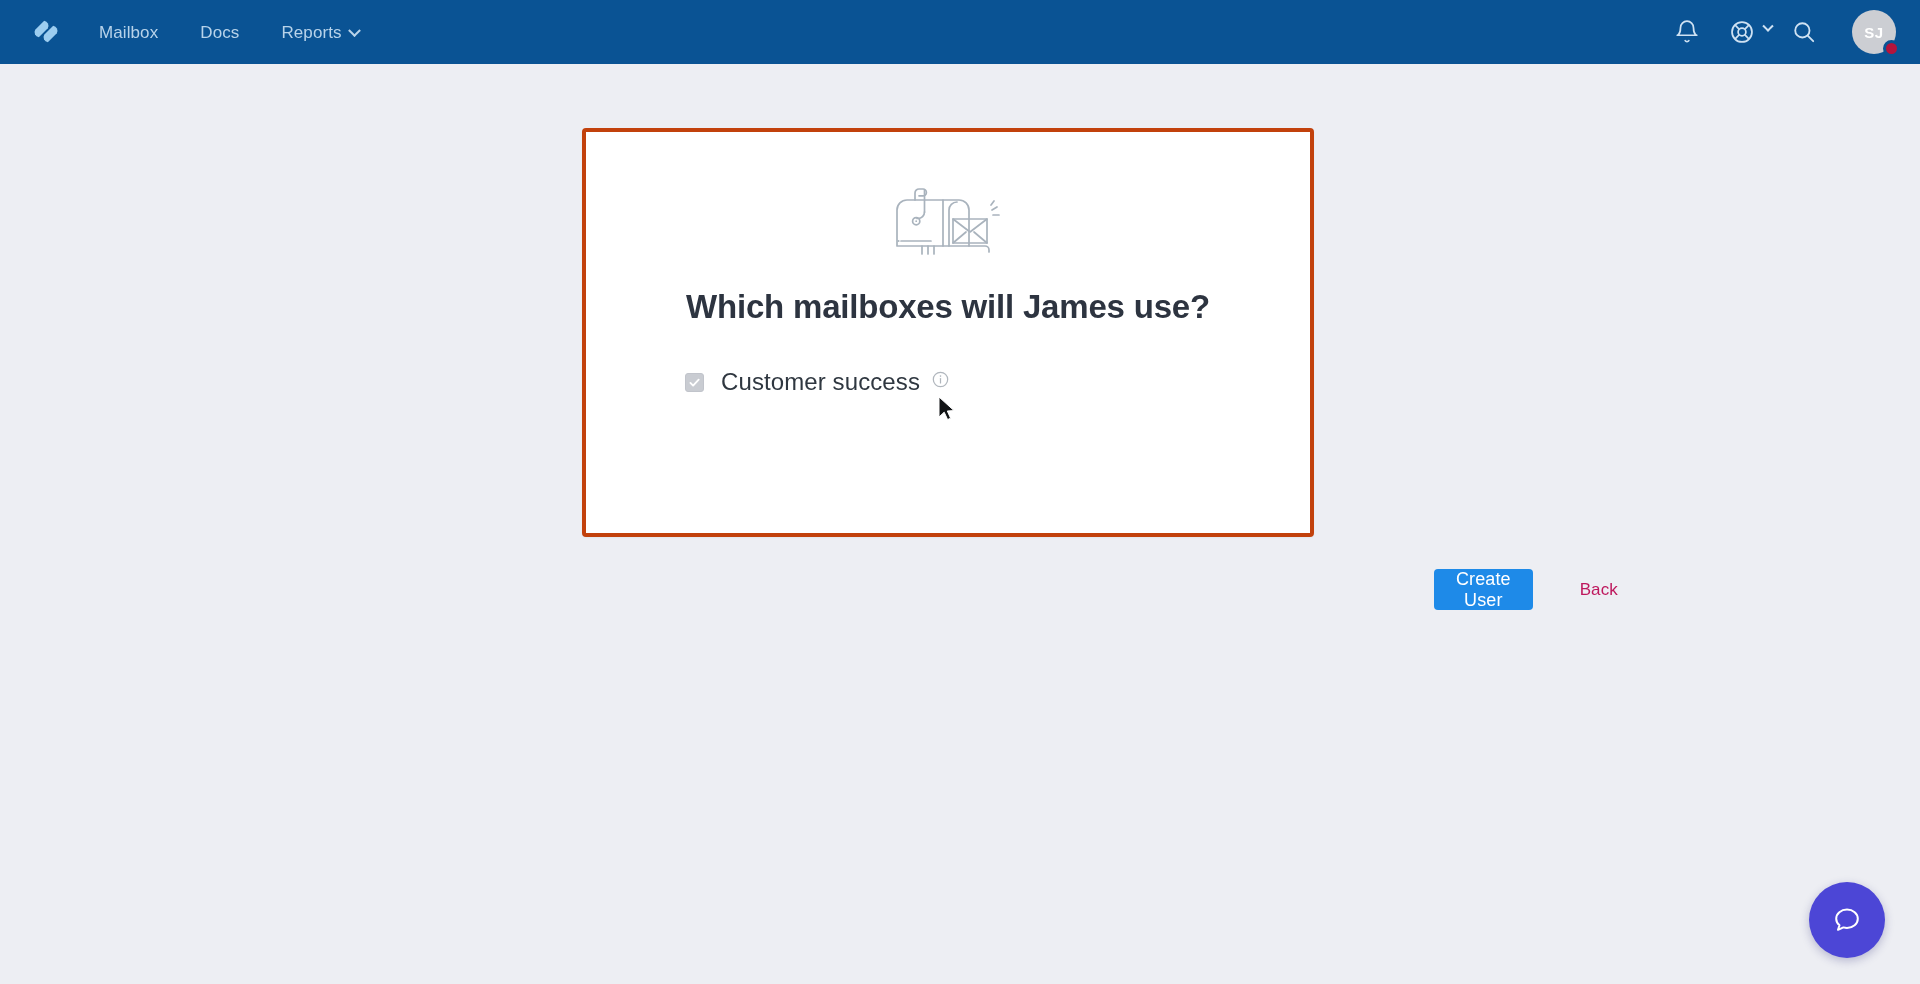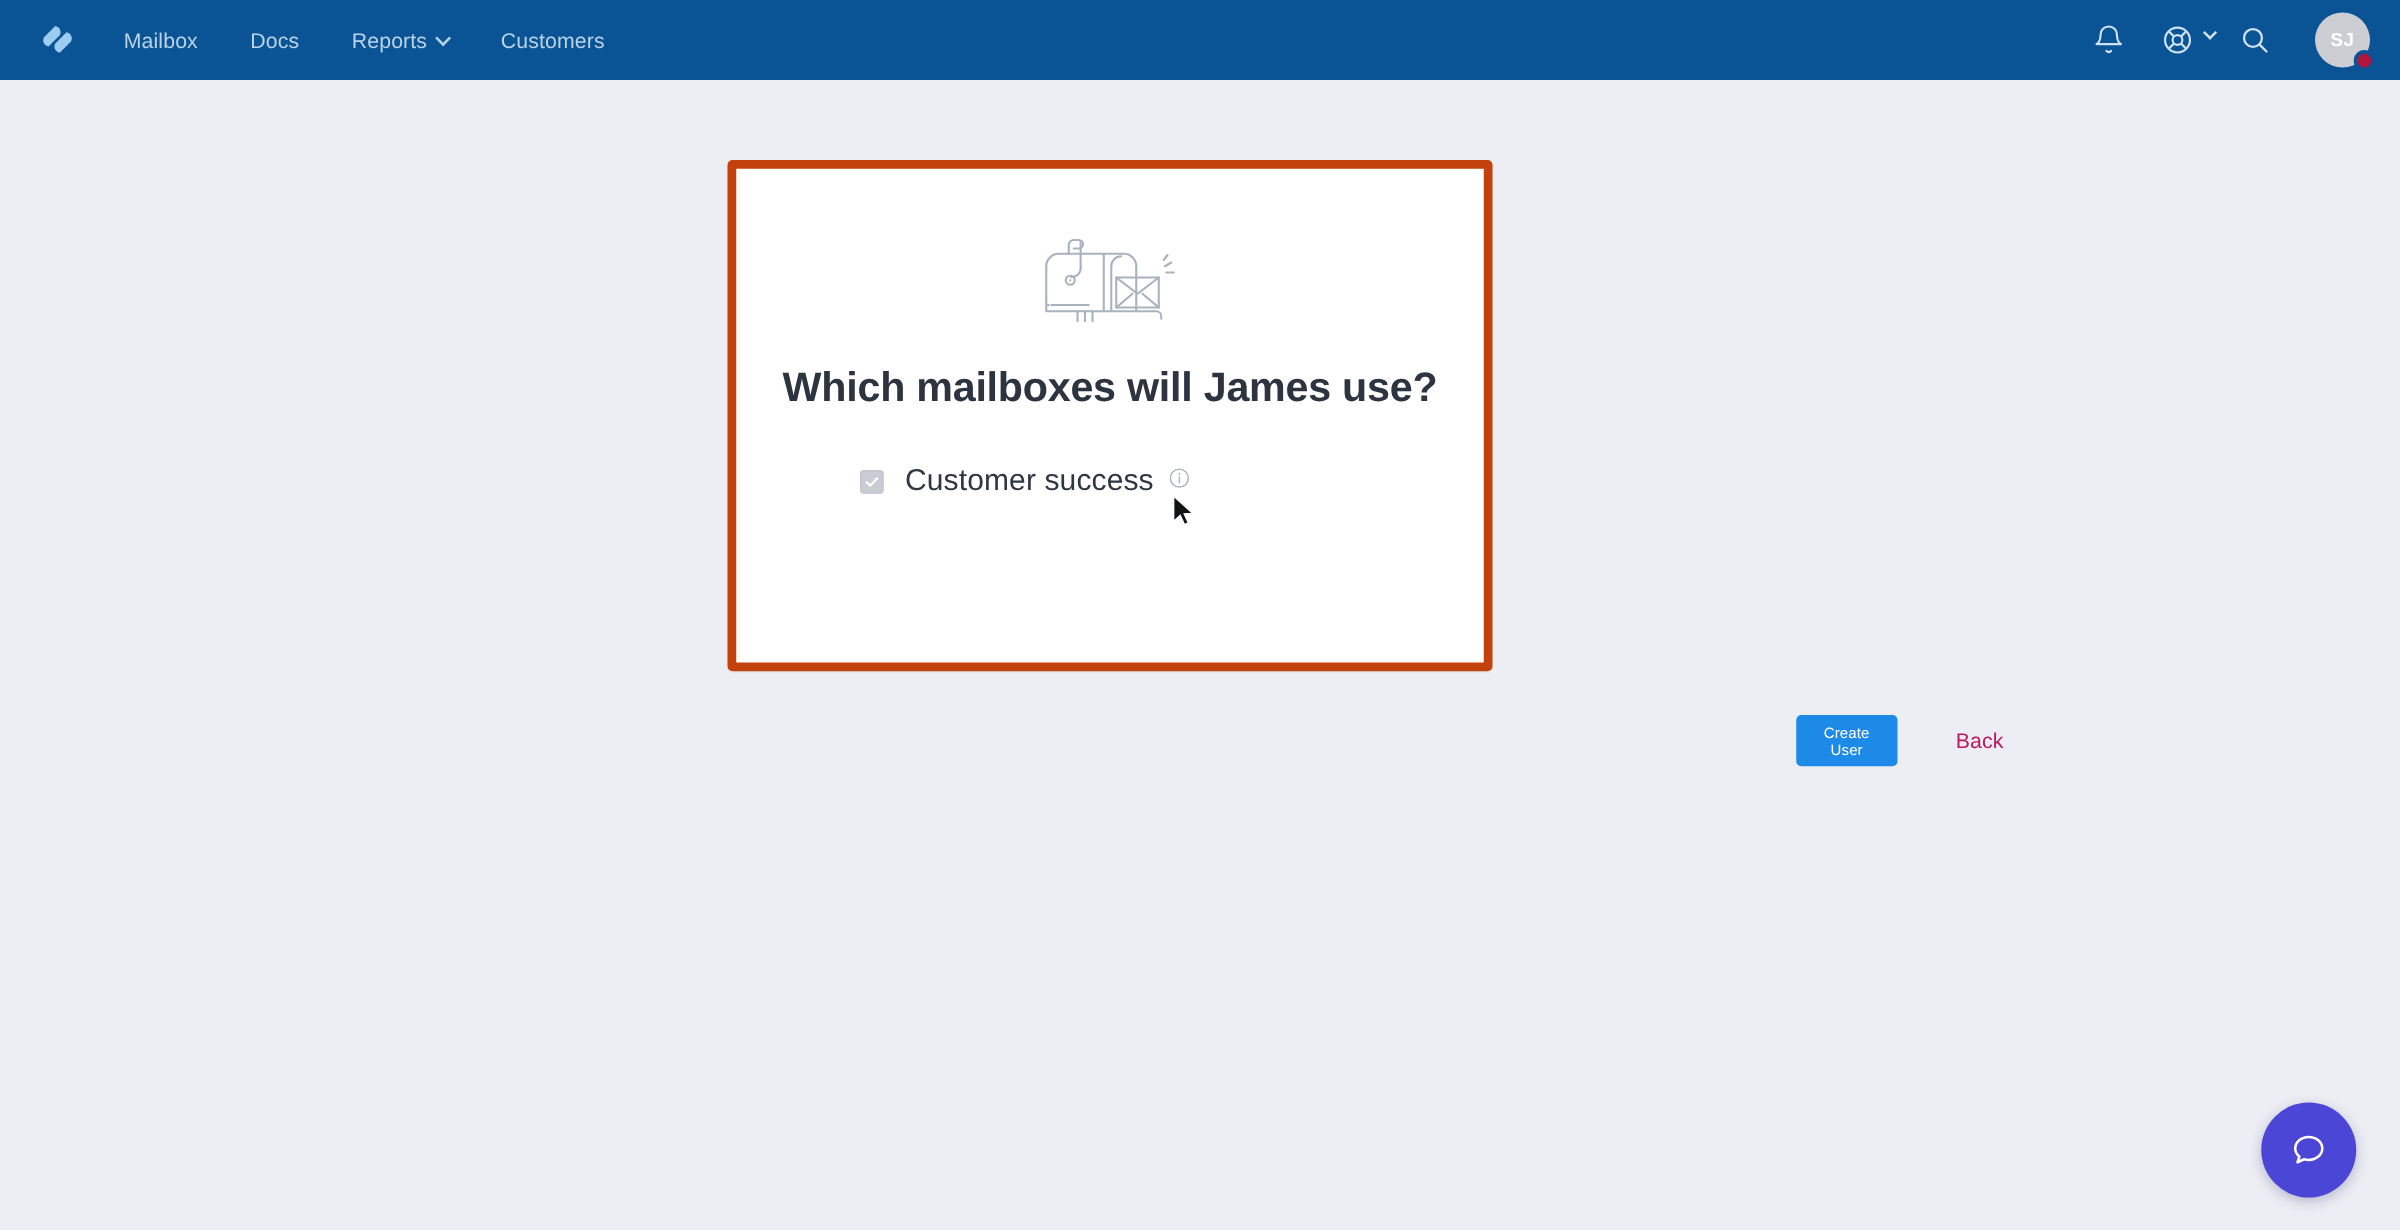--- a/index.html
+++ b/index.html
@@ -111,24 +111,24 @@
     border-radius: 50%;
     background: #b4143c;
     border: 3px solid #0a5394;
   }
 
   
   .card {
     position: absolute;
     left: 582px;
     top: 128px;
-    width: 612px;
+    width: 732px;
     height: 409px;
     background: #ffffff;
-    border: 7px solid #c2410c;
+    border: 4px solid #c2410c;
     border-radius: 4px;
     box-shadow: 0 1px 2px rgba(30,40,60,.04);
   }
 
   .illus {
     margin: 52px auto 0;
     width: 118px; height: 78px;
     display: block;
   }
 
@@ -172,21 +172,21 @@
     display: flex; align-items: center; justify-content: center;
     cursor: pointer;
     position: relative;
     top: -3px;
   }
   .btn-primary {
     background: #1e8ae8;
     color: #ffffff;
     border: none;
     border-radius: 4px;
-    font-size: 12px;
+    font-size: 18px;
     font-family: inherit;
     padding: 0 22px;
     height: 41px;
     cursor: pointer;
     letter-spacing: .1px;
   }
   .btn-link {
     margin-left: 47px;
     color: #be185d;
     font-size: 17px;
@@ -246,23 +246,20 @@
 
     <div class="nav-item">
       <span>Docs</span>
     </div>
 
     <div class="nav-item">
       <span>Reports</span>
       <span class="caret"><i class="caret-glyph"></i></span>
     </div>
 
-    <div class="nav-item">
-      <span>Customers</span>
-    </div>
 
 
   </div>
 
   <div class="nav-right">
 
     <div class="nav-icon">
       <svg width="26" height="26" viewBox="0 0 24 24" fill="none" stroke="#cfe2f3" stroke-width="1.6" stroke-linecap="round" stroke-linejoin="round">
         <path d="M18 8A6 6 0 0 0 6 8c0 6-3 7-3 7h18s-3-1-3-7"></path>
         <path d="M10.3 20a2 2 0 0 0 3.4 0"></path>

